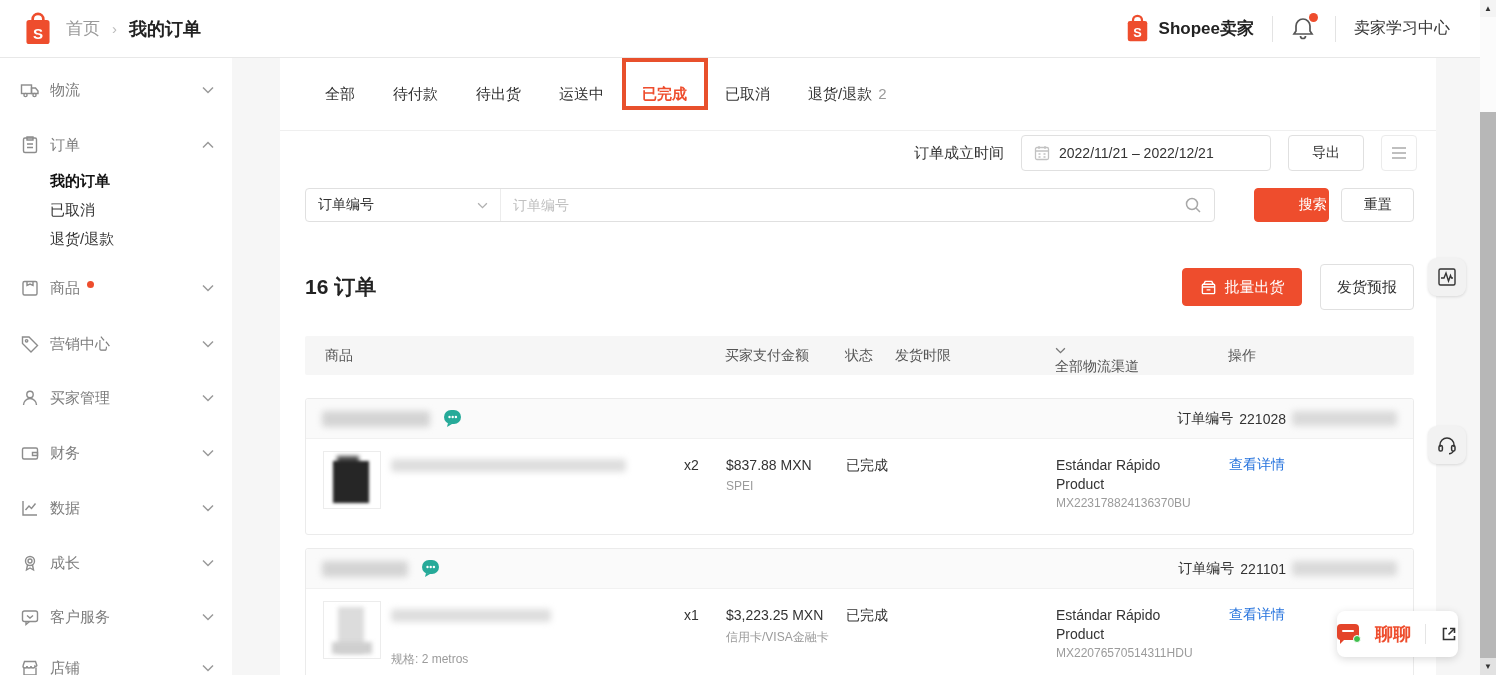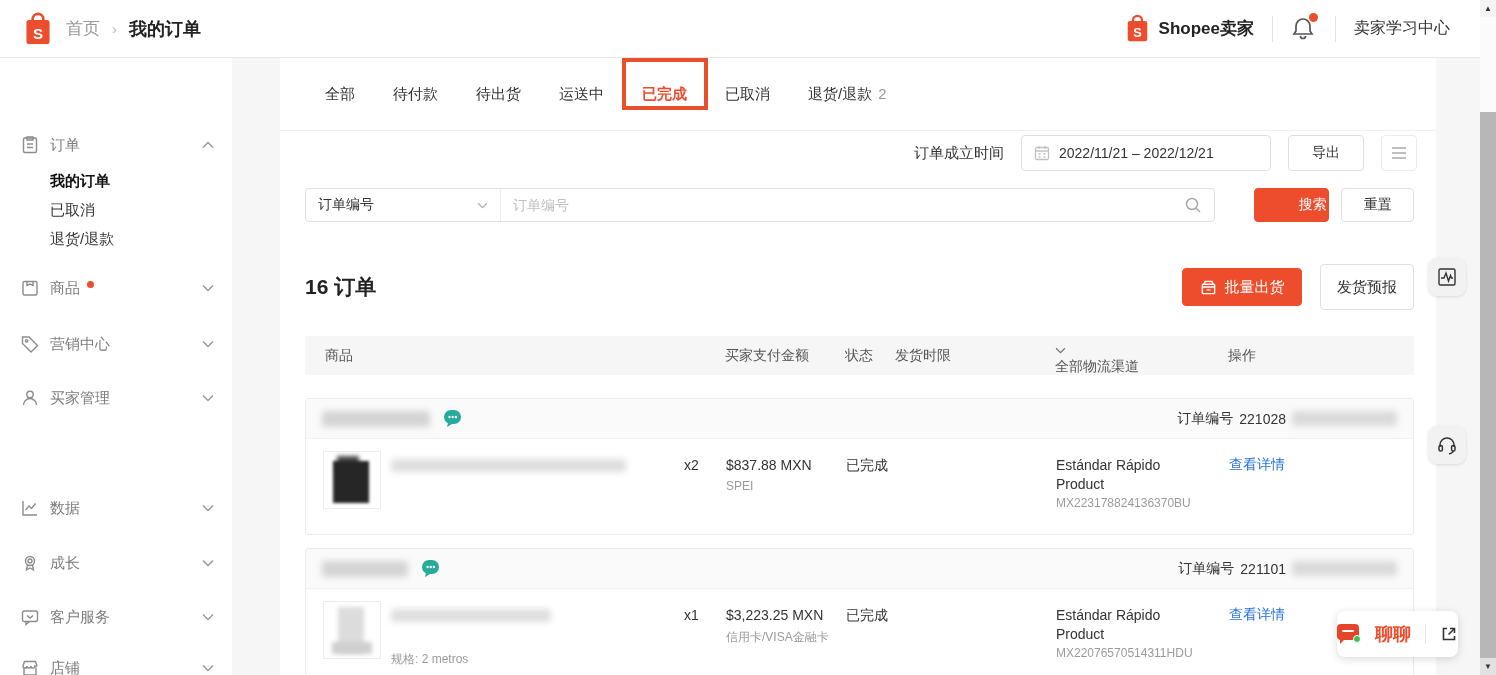--- a/index.html
+++ b/index.html
@@ -171,20 +171,36 @@
         </svg>
         <span class="bell-dot"></span>
       </div>
       <div class="vdiv"></div>
       <span class="learn">卖家学习中心</span>
     </div>
   </div>
 
   <div class="sidebar">
 
+    <div class="snav" style="top:17px">
+      <span class="ic">
+        <svg width="20" height="20" viewBox="0 0 20 20" fill="none" stroke="#8c8c8c" stroke-width="1.4">
+          <rect x="1.5" y="5" width="10" height="8.5"></rect>
+            <path d="M11.5 8h4l2.5 3v2.5h-6.5z"></path>
+          <circle cx="5.5" cy="15" r="1.6"></circle>
+            <circle cx="14.5" cy="15" r="1.6"></circle>
+        </svg>
+      </span>
+      <span class="lbl">物流</span>
+      <span class="chev">
+        <svg width="12" height="8" viewBox="0 0 12 8" fill="none" stroke="#9a9a9a" stroke-width="1.5">
+            <path d="M1 1.5 L6 6.5 L11 1.5"></path>
+          </svg>
+      </span>
+    </div>
 
     <div class="snav" style="top:72px">
       <span class="ic">
         <svg width="20" height="20" viewBox="0 0 20 20" fill="none" stroke="#8c8c8c" stroke-width="1.4">
           <rect x="3.5" y="3" width="13" height="14.5" rx="1.5"></rect>
             <path d="M7 2h6v3H7z"></path>
             <path d="M7 9h6M7 12.5h6"></path>
         </svg>
       </span>
       <span class="lbl">订单</span>
@@ -244,20 +260,34 @@
         </svg>
       </span>
       <span class="lbl">买家管理</span>
       <span class="chev">
         <svg width="12" height="8" viewBox="0 0 12 8" fill="none" stroke="#9a9a9a" stroke-width="1.5">
             <path d="M1 1.5 L6 6.5 L11 1.5"></path>
           </svg>
       </span>
     </div>
 
+    <div class="snav" style="top:380px">
+      <span class="ic">
+        <svg width="20" height="20" viewBox="0 0 20 20" fill="none" stroke="#8c8c8c" stroke-width="1.4">
+          <rect x="2.5" y="5" width="15" height="11" rx="1.5"></rect>
+            <path d="M12.5 9.5h5v3h-5z"></path>
+        </svg>
+      </span>
+      <span class="lbl">财务</span>
+      <span class="chev">
+        <svg width="12" height="8" viewBox="0 0 12 8" fill="none" stroke="#9a9a9a" stroke-width="1.5">
+            <path d="M1 1.5 L6 6.5 L11 1.5"></path>
+          </svg>
+      </span>
+    </div>
 
     <div class="snav" style="top:435px">
       <span class="ic">
         <svg width="20" height="20" viewBox="0 0 20 20" fill="none" stroke="#8c8c8c" stroke-width="1.4">
           <path d="M3 3v14h14"></path>
             <path d="M5.5 12 l3.5-4 2.5 2.5 4-5"></path>
         </svg>
       </span>
       <span class="lbl">数据</span>
       <span class="chev">

